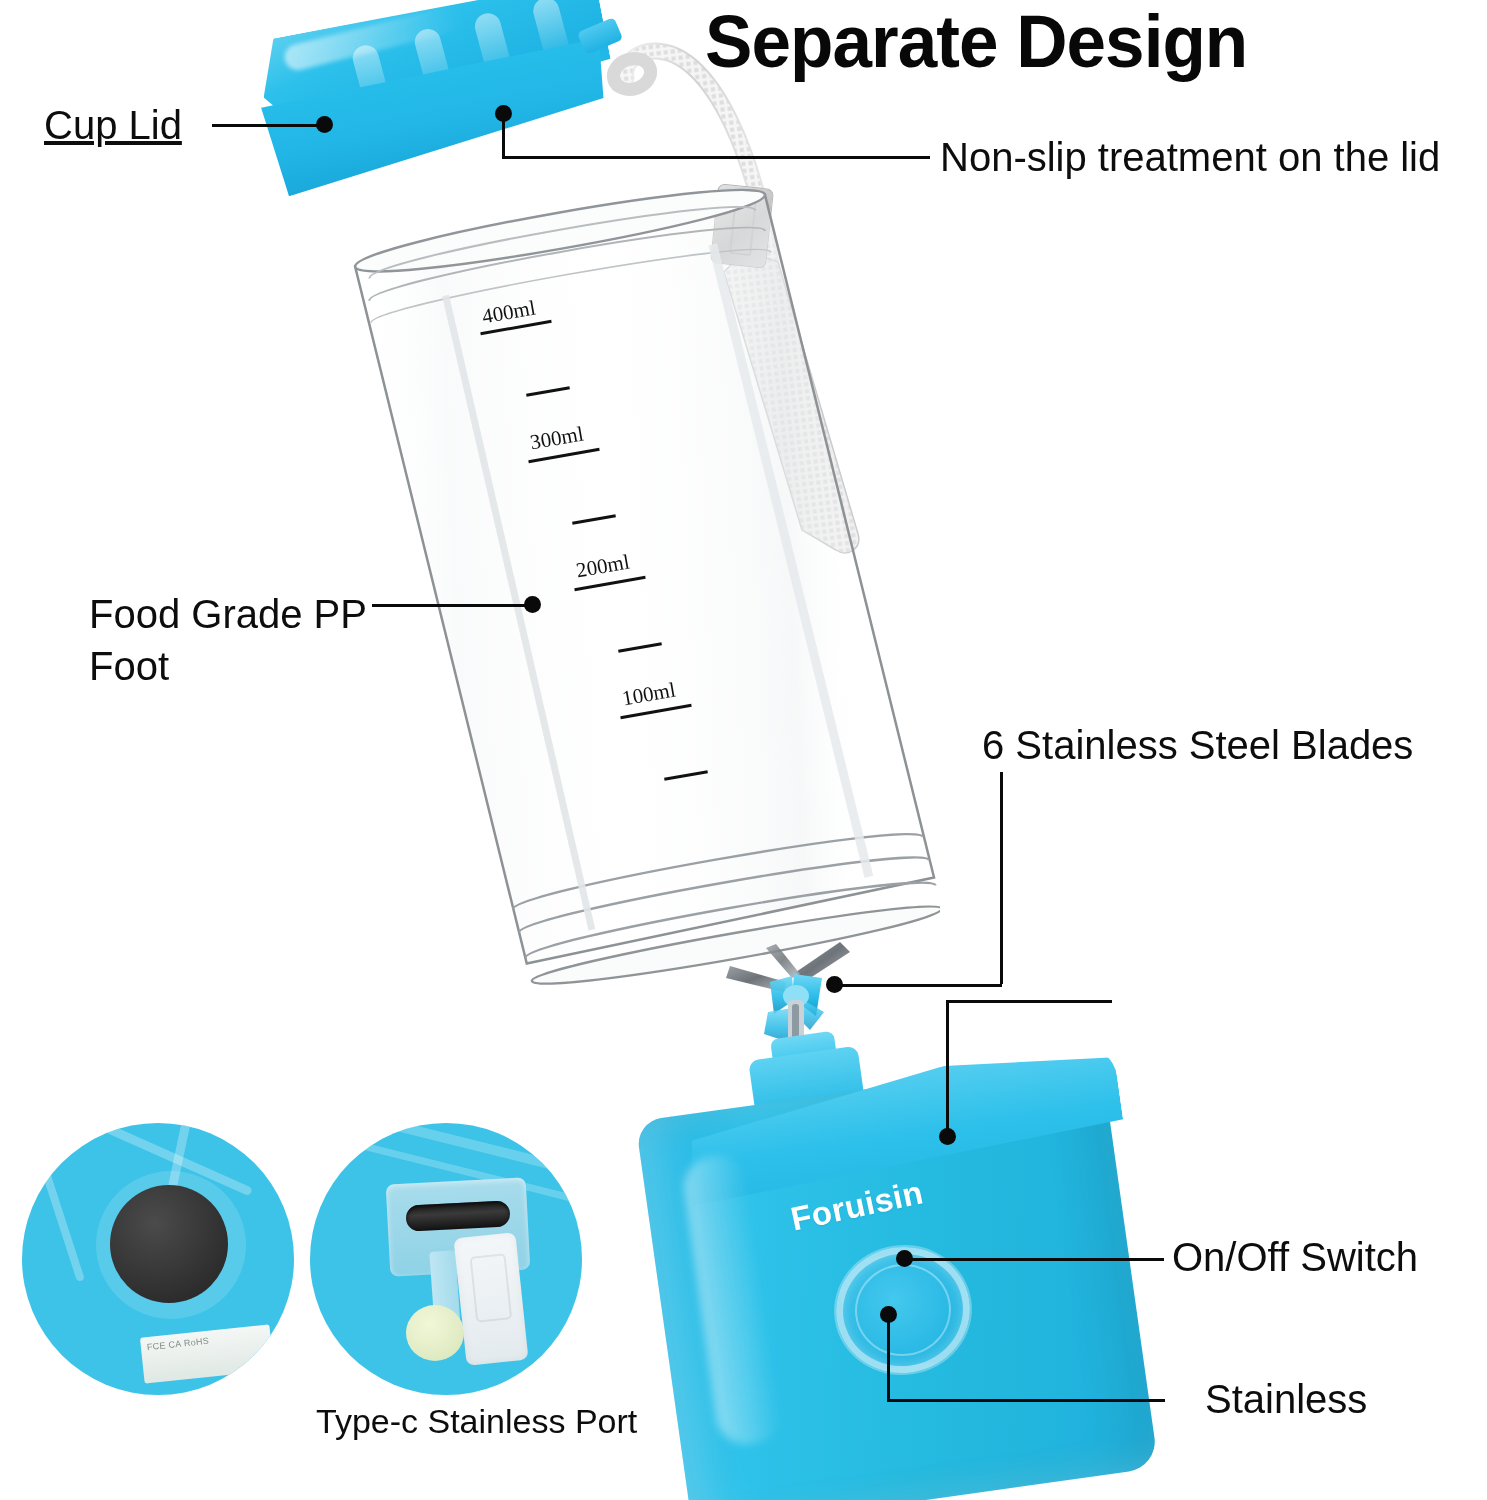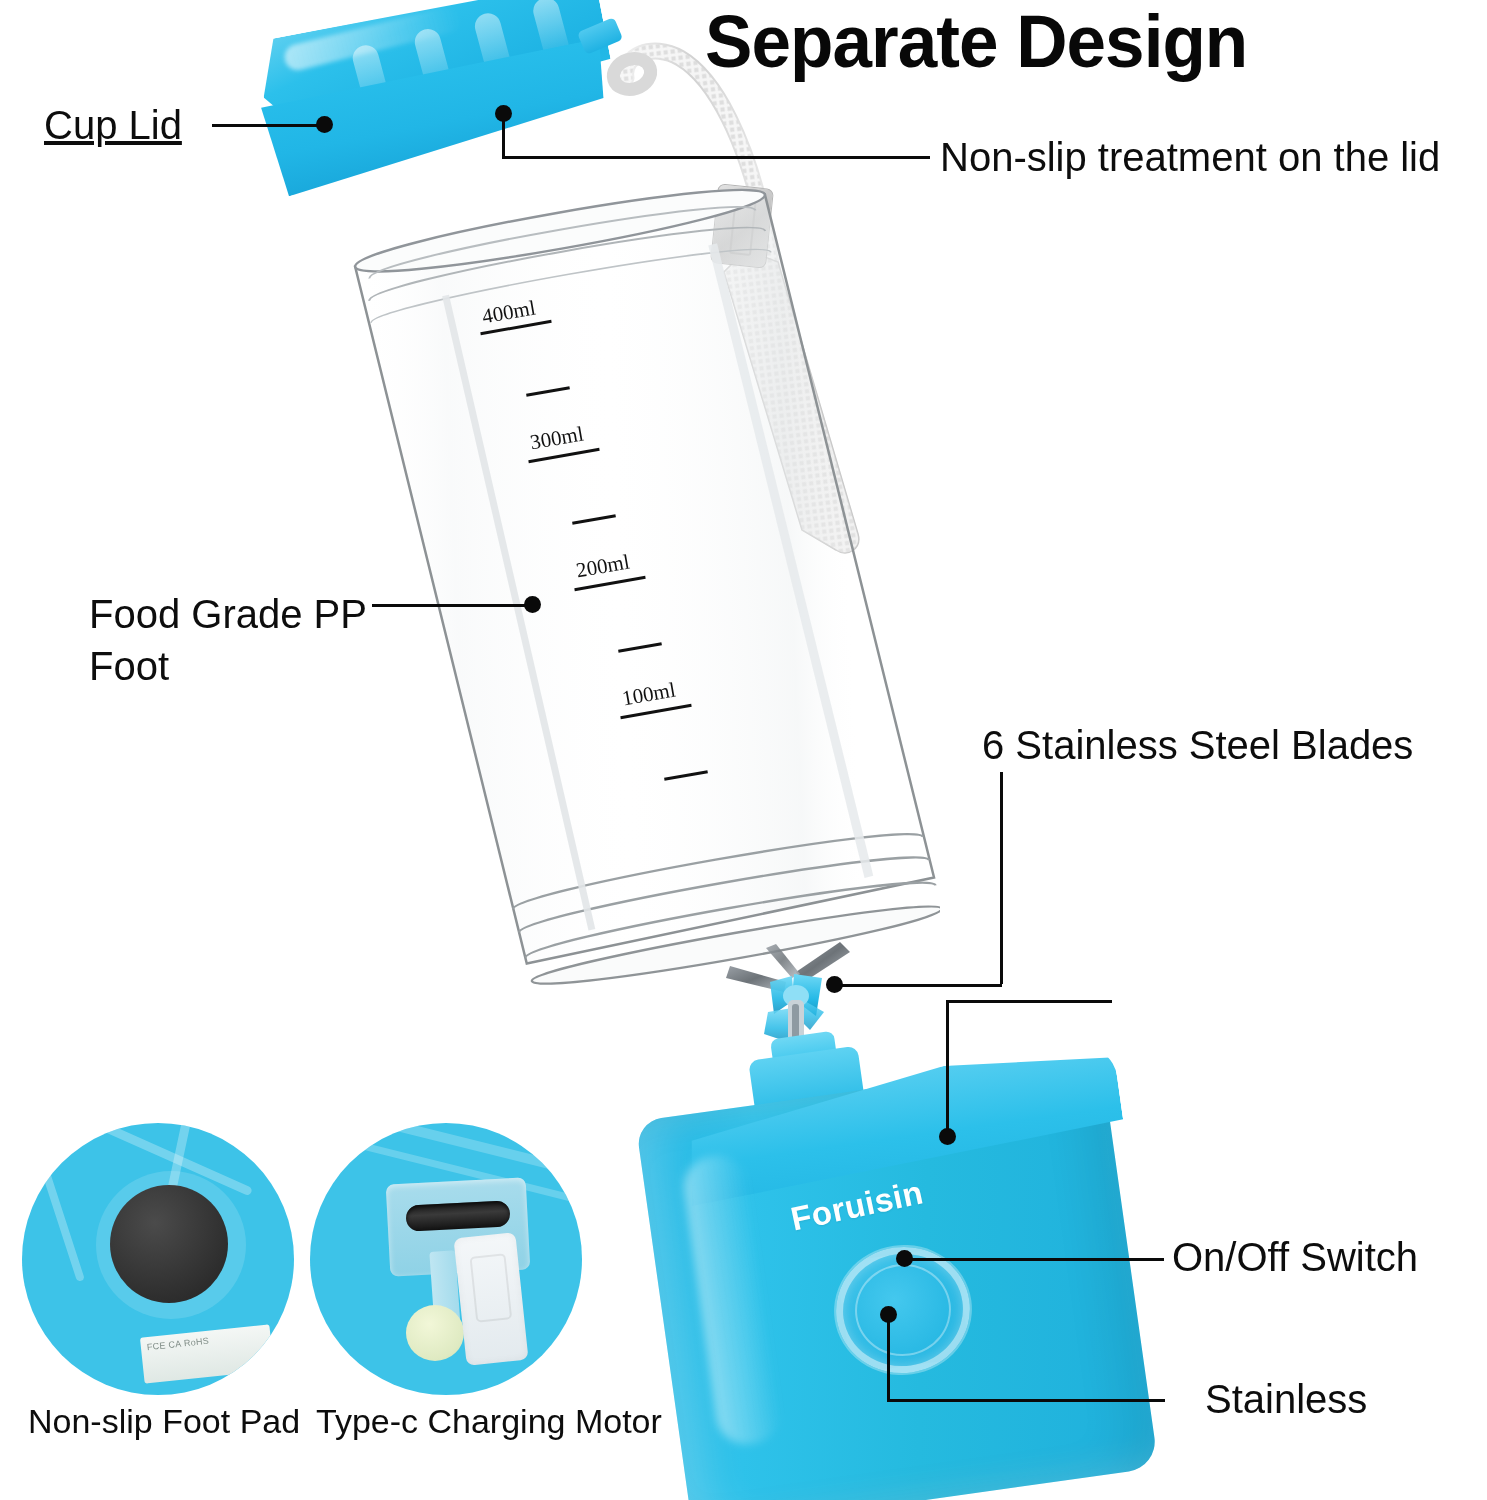--- a/index.html
+++ b/index.html
@@ -349,34 +349,33 @@
       <div class="fp-ridge fp-r1"></div>
       <div class="fp-ridge fp-r2"></div>
       <div class="fp-ridge fp-r3"></div>
       <div class="fp-seat"></div>
       <div class="foot-pad"></div>
       <div class="fp-label">
         <span>FCE CA RoHS</span>
       </div>
     </div>
   </div>
-  <div class="inset-cap-lbl" style="left:28px;top:1402px;">Non-slip Foot Pad</div>
 
   <div class="inset inset-b">
     <div class="cap">
       <div class="in-ridge ir1"></div>
       <div class="in-ridge ir2"></div>
       <div class="usb-plate"></div>
       <div class="usb-slot"></div>
       <div class="plug-stem"></div>
       <div class="plug-knob"></div>
       <div class="plug-flap"></div>
     </div>
   </div>
-  <div class="inset-cap-lbl" style="left:316px;top:1402px;">Type-c Charging Motor</div>
+  <div class="inset-cap-lbl" style="left:316px;top:1402px;">Type-c Stainless Port</div>
 
   <div class="lbl" style="left:44px;top:102px;text-decoration:underline;">Cup Lid</div>
   <div class="leader lh" style="left:212px;top:124px;width:112px;"></div>
   <div class="dot" style="left:316px;top:116px;"></div>
 
   <div class="lbl" style="left:940px;top:134px;">Non-slip treatment on the lid</div>
   <div class="dot" style="left:495px;top:105px;"></div>
   <div class="leader lv" style="left:502px;top:118px;height:40px;"></div>
   <div class="leader lh" style="left:502px;top:156px;width:428px;"></div>
 

